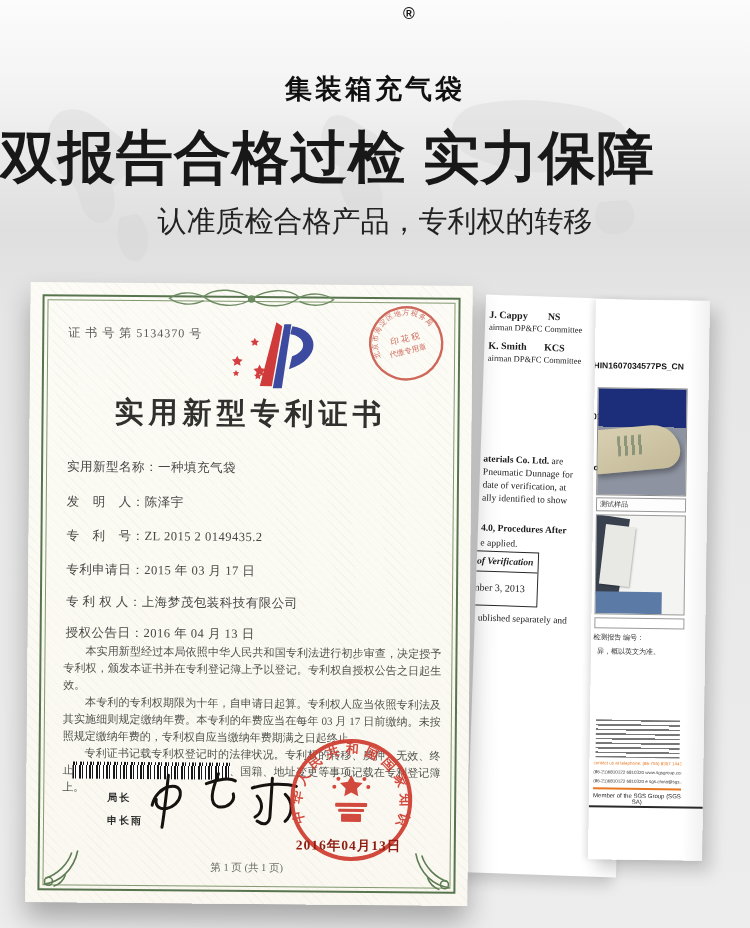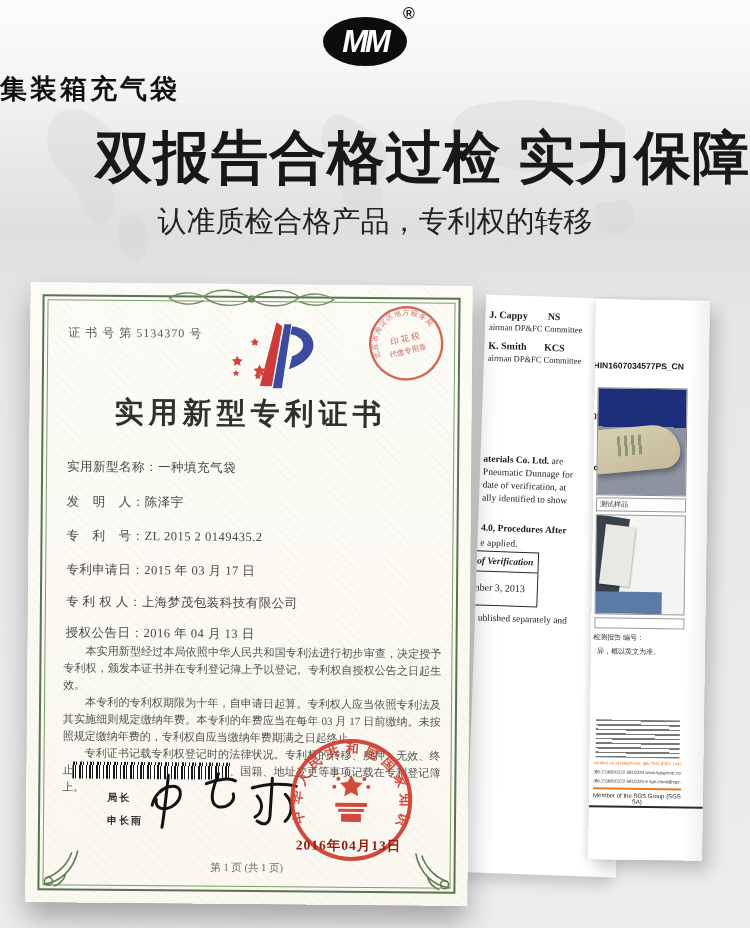--- a/index.html
+++ b/index.html
@@ -10,23 +10,23 @@
     background:linear-gradient(180deg,#fcfcfc 0%,#f4f4f4 9%,#e9e9e9 17%,#dfdfdf 25%,#e6e6e6 34%,#e9e9e9 60%,#ededed 100%); overflow:hidden; }
 
   
   .map { position:absolute; left:0; top:82px; width:750px; height:200px; opacity:.55; }
 
   
   .logo-ellipse { position:absolute; left:323px; top:17px; width:84px; height:49px; background:#0d0d0d;
     border-radius:50%; display:flex; align-items:center; justify-content:center;
     color:#fff; font-weight:bold; font-size:31px; letter-spacing:-3px; font-style:italic; }
   .reg-mark { position:absolute; left:403px; top:5px; font-size:16px; font-weight:bold; color:#111; }
-  .product-line { position:absolute; left:0; top:71px; width:750px; 
+  .product-line { position:absolute; left:0; top:71px; width:750px; text-align:center;
     font-size:27px; font-weight:800; color:#111; letter-spacing:3px; }
-  .hero-title { position:absolute; left:0; top:120px; width:750px; text-align:right;
+  .hero-title { position:absolute; left:0; top:120px; width:750px; text-align:left;
     font-size:57px; font-weight:800; color:#181818; letter-spacing:1px; }
   .hero-sub { position:absolute; left:0; top:202px; width:750px; text-align:center;
     font-size:29px; font-weight:500; color:#222; }
 
   
   .page { position:absolute; background:#fff; overflow:hidden; }
   .page2 { left:476px; top:297px; width:150px; height:578px; transform:rotate(2deg);
     box-shadow:-4px 8px 14px rgba(0,0,0,.16); z-index:1; font-family:"Liberation Serif", serif; color:#1c1c1c; }
   .page3 { left:592px; top:300px; width:114px; height:560px; transform:rotate(.8deg);
     box-shadow:-3px 0 6px rgba(0,0,0,.10), 8px 10px 16px rgba(0,0,0,.18); z-index:2;
@@ -118,23 +118,20 @@
   <svg class="map" viewBox="0 0 750 200">
     <g fill="#d3d3d3" opacity="0.65">
       <path d="M60,30 C40,45 45,80 65,95 C85,108 75,130 95,140 C110,147 120,125 112,105 C128,98 140,70 120,55 C100,40 85,20 60,30 Z"></path>
       <path d="M120,135 C112,160 125,185 140,178 C152,170 150,145 138,132 Z"></path>
       <path d="M330,35 C315,50 320,75 340,85 C335,105 345,130 365,138 C382,142 388,118 378,100 C392,92 390,60 372,50 C355,42 345,28 330,35 Z"></path>
       <path d="M470,25 C440,40 450,70 480,78 C500,86 530,95 560,88 C600,80 640,60 620,40 C590,18 510,12 470,25 Z"></path>
       <path d="M600,120 C588,135 598,155 618,152 C636,148 640,128 626,118 Z"></path>
     </g>
   </svg>
 
-  <div class="logo-ellipse">
-    <span>MM</span>
-  </div>
   <div class="reg-mark">®</div>
   <div class="product-line">集装箱充气袋</div>
   <div class="hero-title">双报告合格过检 实力保障</div>
   <div class="hero-sub">认准质检合格产品，专利权的转移</div>
 
   <div class="page page2">
     <div class="sig-block">
       <div class="sig-name pre">J. Cappy        NS</div>
       <div class="sig-title">airman DP&amp;FC Committee</div>
       <div class="sig-name pre">K. Smith       KCS</div>

